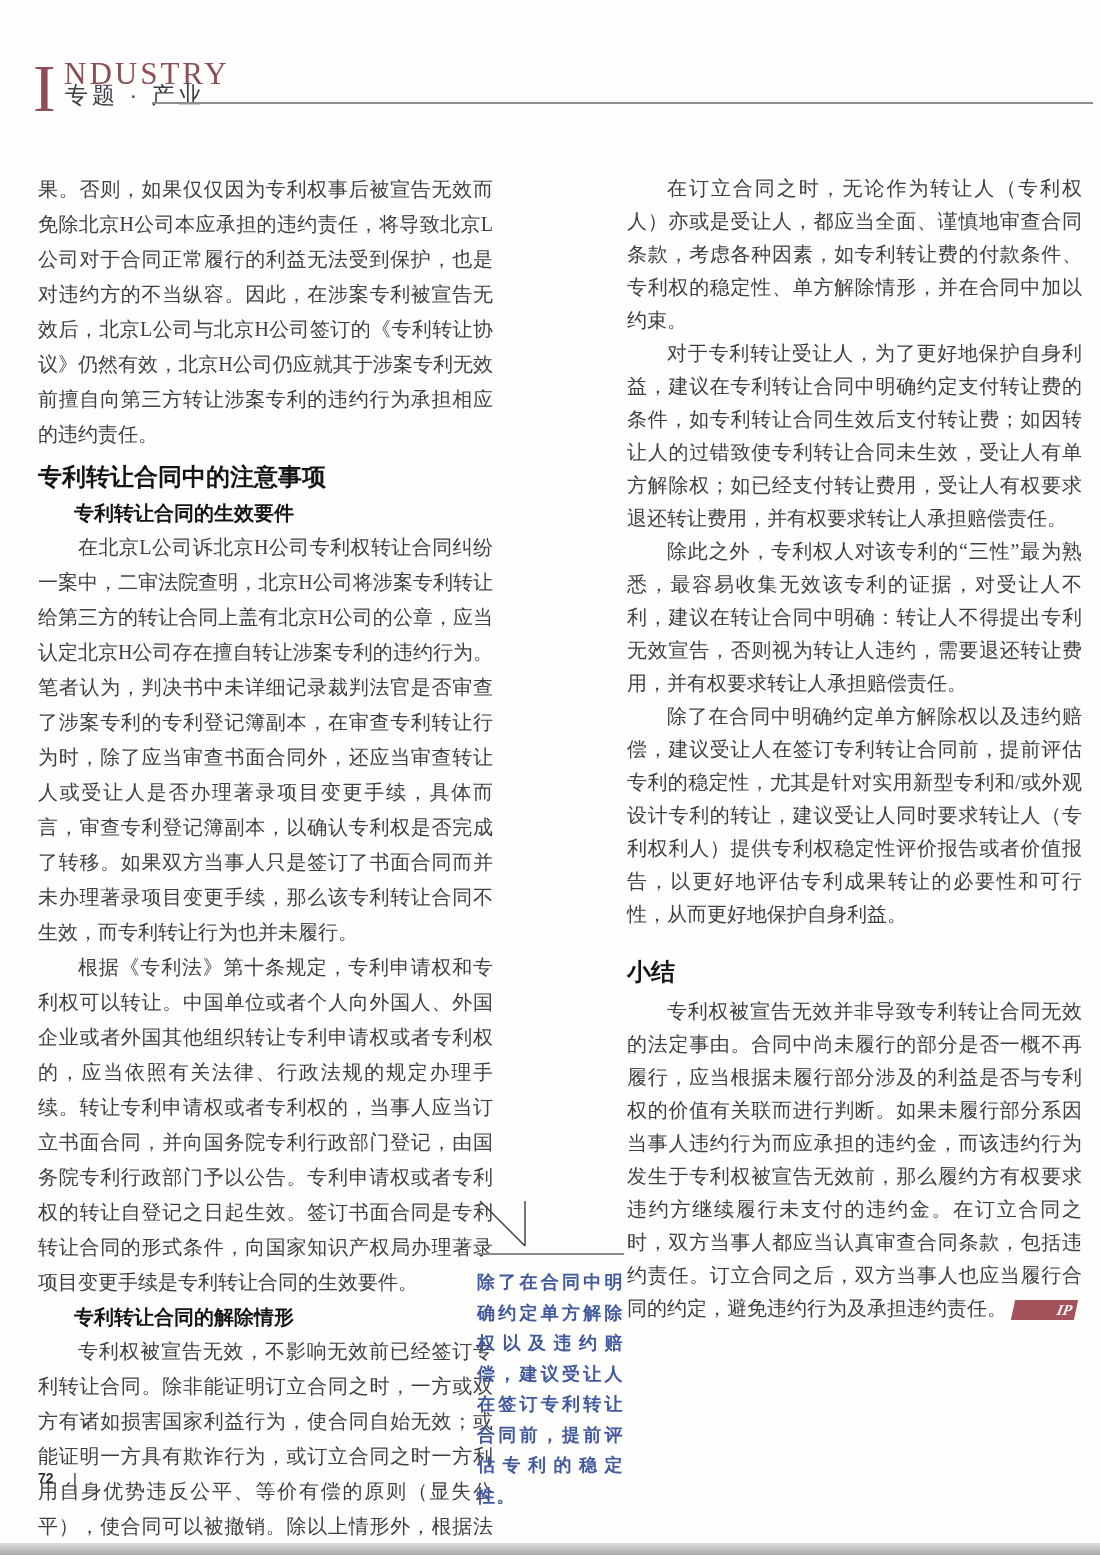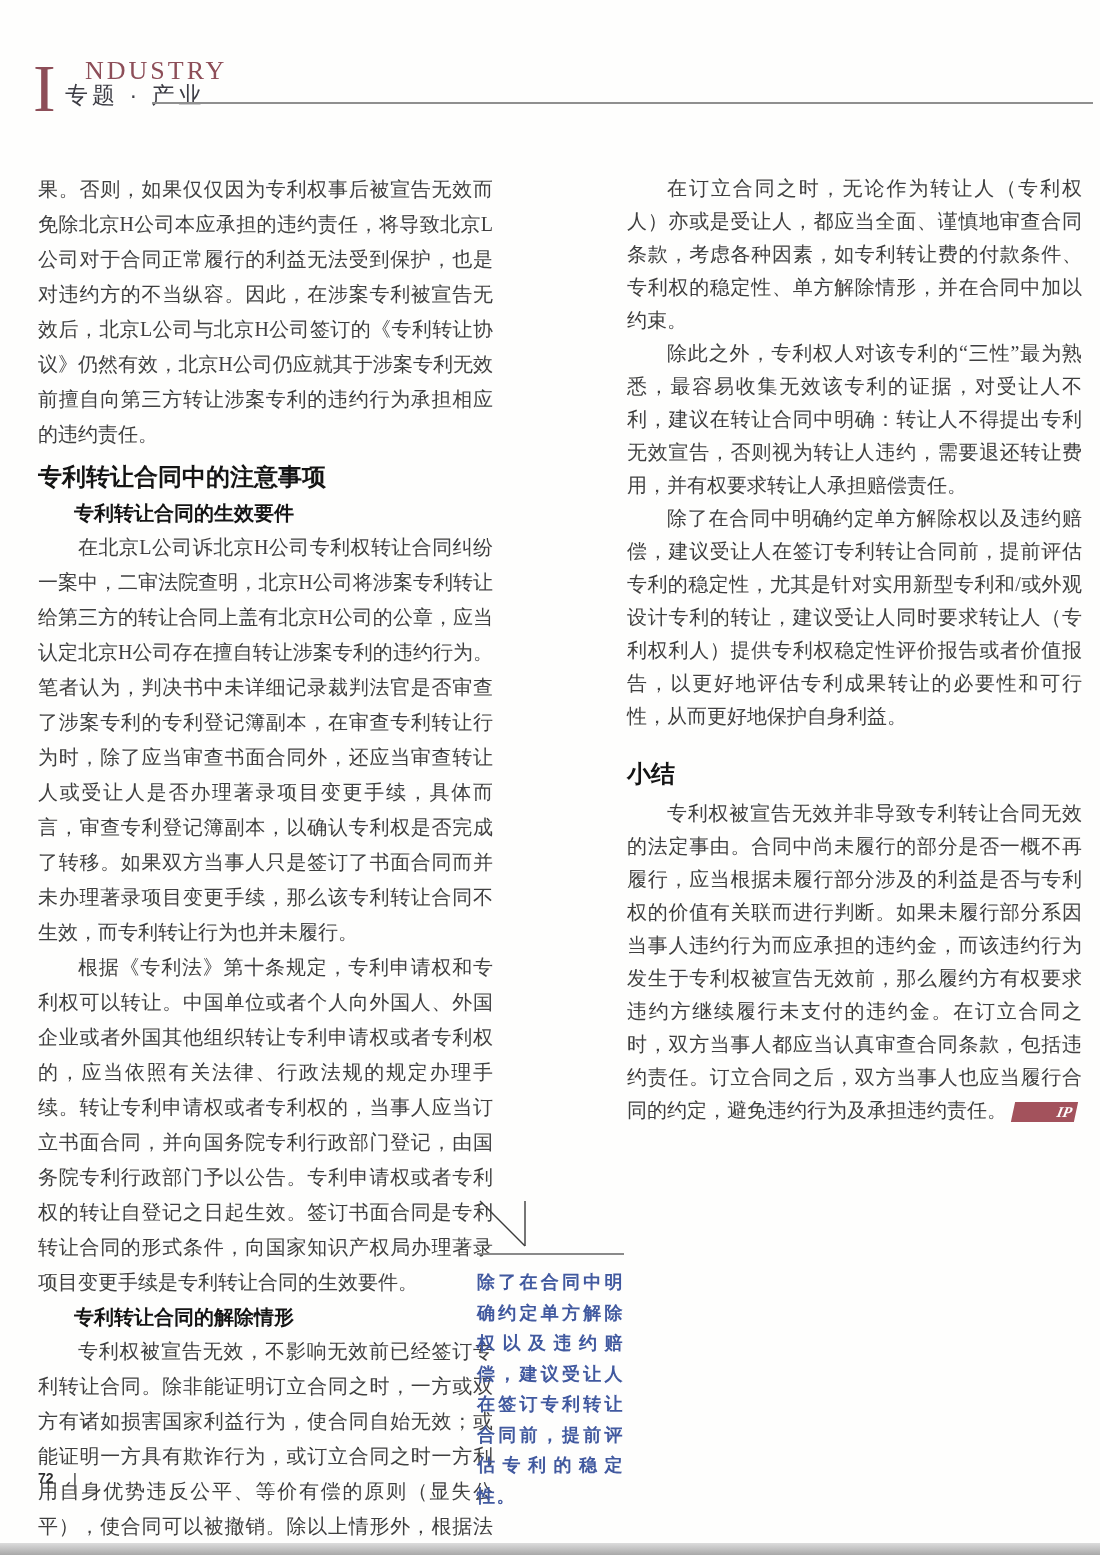--- a/index.html
+++ b/index.html
@@ -14,22 +14,22 @@
   
   .masthead-initial{
     position:absolute;left:33px;top:54px;
     font-family:"Liberation Serif",serif;
     font-size:68px;line-height:1;
     color:#8d4e58;font-weight:500;
   }
   .masthead-en{
     position:absolute;left:64px;top:58px;
     font-family:"Liberation Serif",serif;
-    font-size:26px;line-height:1;
-    color:#8d4e58;letter-spacing:3px;margin-left:21px;
+    font-size:31px;line-height:1;
+    color:#8d4e58;letter-spacing:3px;
   }
   .masthead-cn{
     position:absolute;left:65px;top:84px;
     font-family:"Liberation Sans","DejaVu Sans",sans-serif;
     font-size:23px;line-height:1;
     color:#3c3c44;letter-spacing:4px;
   }
   .header-rule{
     position:absolute;left:152px;top:102px;
     width:941px;height:2px;background:#8f8f8f;
@@ -127,20 +127,21 @@
     <svg class="pq-arrow" width="50" height="48" viewBox="0 0 50 48">
       <line x1="1" y1="1" x2="46" y2="46" stroke="#3c3c3c" stroke-width="1.4"></line>
       <line x1="46" y1="1" x2="46" y2="46" stroke="#3c3c3c" stroke-width="1.4"></line>
     </svg>
     <div class="pq-rule"></div>
     <p class="pq-text">除了在合同中明确约定单方解除权以及违约赔偿，建议受让人在签订专利转让合同前，提前评估专利的稳定性。</p>
   </aside>
 
   <section class="col col-right">
     <p class="ind">在订立合同之时，无论作为转让人（专利权人）亦或是受让人，都应当全面、谨慎地审查合同条款，考虑各种因素，如专利转让费的付款条件、专利权的稳定性、单方解除情形，并在合同中加以约束。</p>
+    <p class="ind">对于专利转让受让人，为了更好地保护自身利益，建议在专利转让合同中明确约定支付转让费的条件，如专利转让合同生效后支付转让费；如因转让人的过错致使专利转让合同未生效，受让人有单方解除权；如已经支付转让费用，受让人有权要求退还转让费用，并有权要求转让人承担赔偿责任。</p>
     <p class="ind">除此之外，专利权人对该专利的“三性”最为熟悉，最容易收集无效该专利的证据，对受让人不利，建议在转让合同中明确：转让人不得提出专利无效宣告，否则视为转让人违约，需要退还转让费用，并有权要求转让人承担赔偿责任。</p>
     <p class="ind">除了在合同中明确约定单方解除权以及违约赔偿，建议受让人在签订专利转让合同前，提前评估专利的稳定性，尤其是针对实用新型专利和/或外观设计专利的转让，建议受让人同时要求转让人（专利权利人）提供专利权稳定性评价报告或者价值报告，以更好地评估专利成果转让的必要性和可行性，从而更好地保护自身利益。</p>
     <h2>小结</h2>
     <p class="ind"><span>专利权被宣告无效并非导致专利转让合同无效的法定事由。合同中尚未履行的部分是否一概不再履行，应当根据未履行部分涉及的利益是否与专利权的价值有关联而进行判断。如果未履行部分系因当事人违约行为而应承担的违约金，而该违约行为发生于专利权被宣告无效前，那么履约方有权要求违约方继续履行未支付的违约金。在订立合同之时，双方当事人都应当认真审查合同条款，包括违约责任。订立合同之后，双方当事人也应当履行合同的约定，避免违约行为及承担违约责任。</span><span class="ip-mark">IP</span></p>
   </section>
 
   <span class="pagenum">72</span>
   <span class="pagebar">|</span>
 
   <div class="scan-edge"></div>

